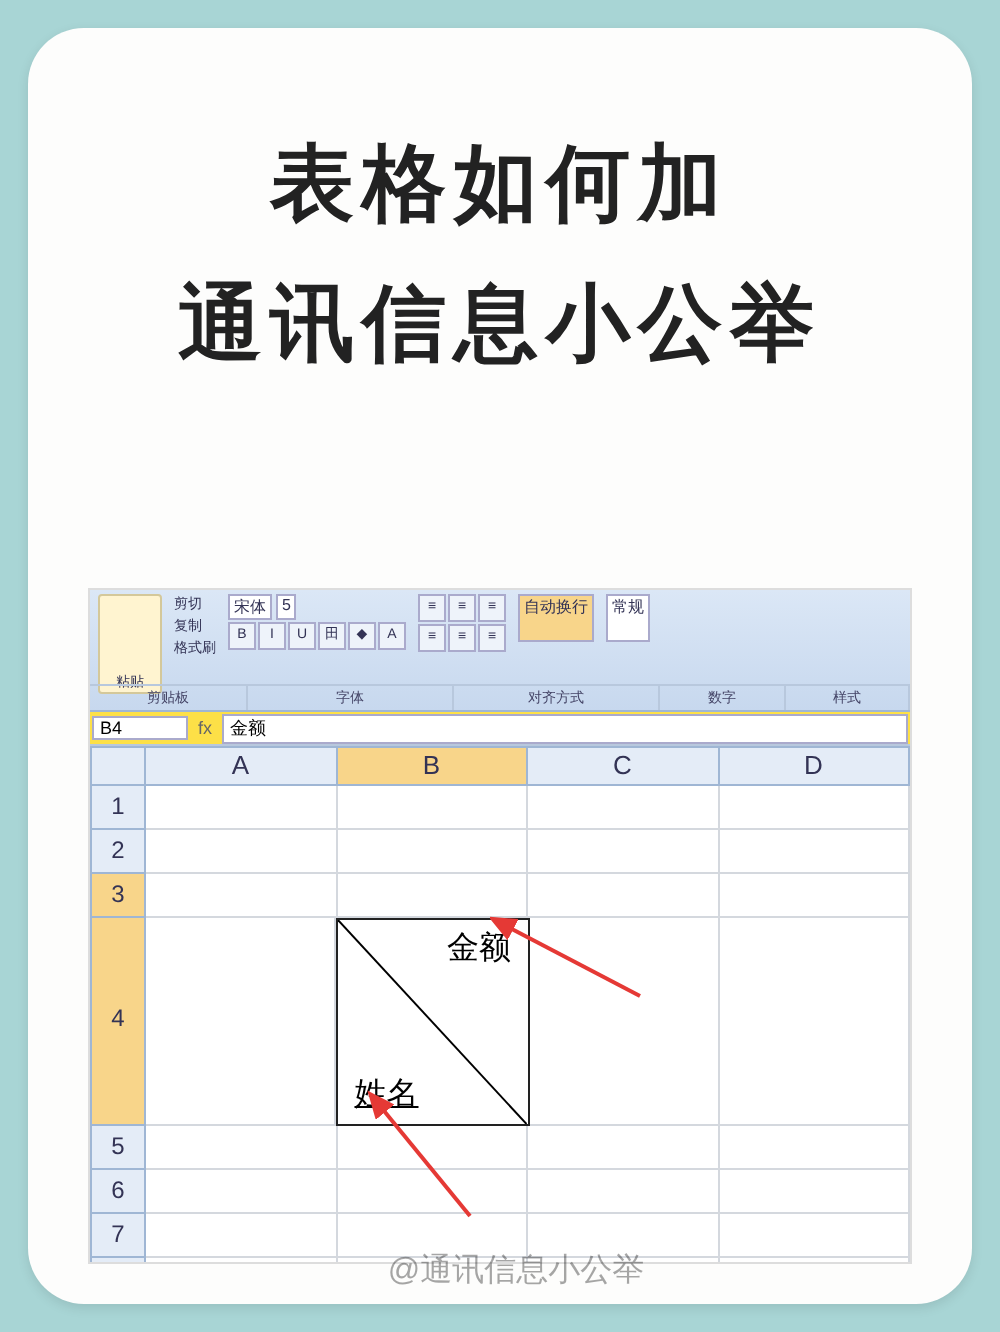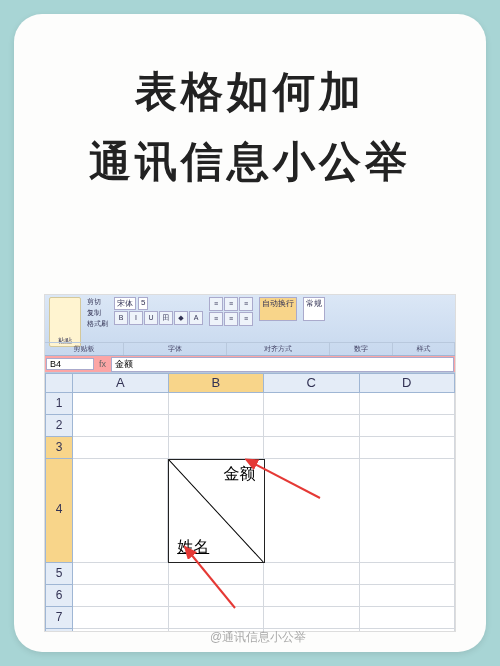--- a/index.html
+++ b/index.html
@@ -105,21 +105,21 @@
     color: #446;
     border-top: 1px solid #b8c8dd;
   }
   .rgroup {
     border-right: 1px solid #b8c8dd;
     padding: 1px 6px;
     text-align: center;
   }
   .formula-bar {
     height: 16px;
-    background: #fca5a5;
+    background: #fde047;
     border-bottom: 1px solid #b8c8dd;
     display: flex;
     align-items: center;
     font-size: 9px;
   }
   .name-box {
     width: 40px;
     background: #fff;
     border: 1px solid #aac;
     padding: 0 3px;
@@ -221,21 +221,21 @@
   .arrow {
     position: absolute;
     pointer-events: none;
   }
   .watermark {
     position: absolute;
     bottom: 6px;
     left: 16px;
     right: 0;
     text-align: center;
-    font-size: 12px;
+    font-size: 16px;
     color: rgba(0,0,0,0.35);
   }
 </style>
 </head>
 <body>
 
 <div class="card">
 
   <div class="title-area">
     <div class="title-line">表格如何加</div>

